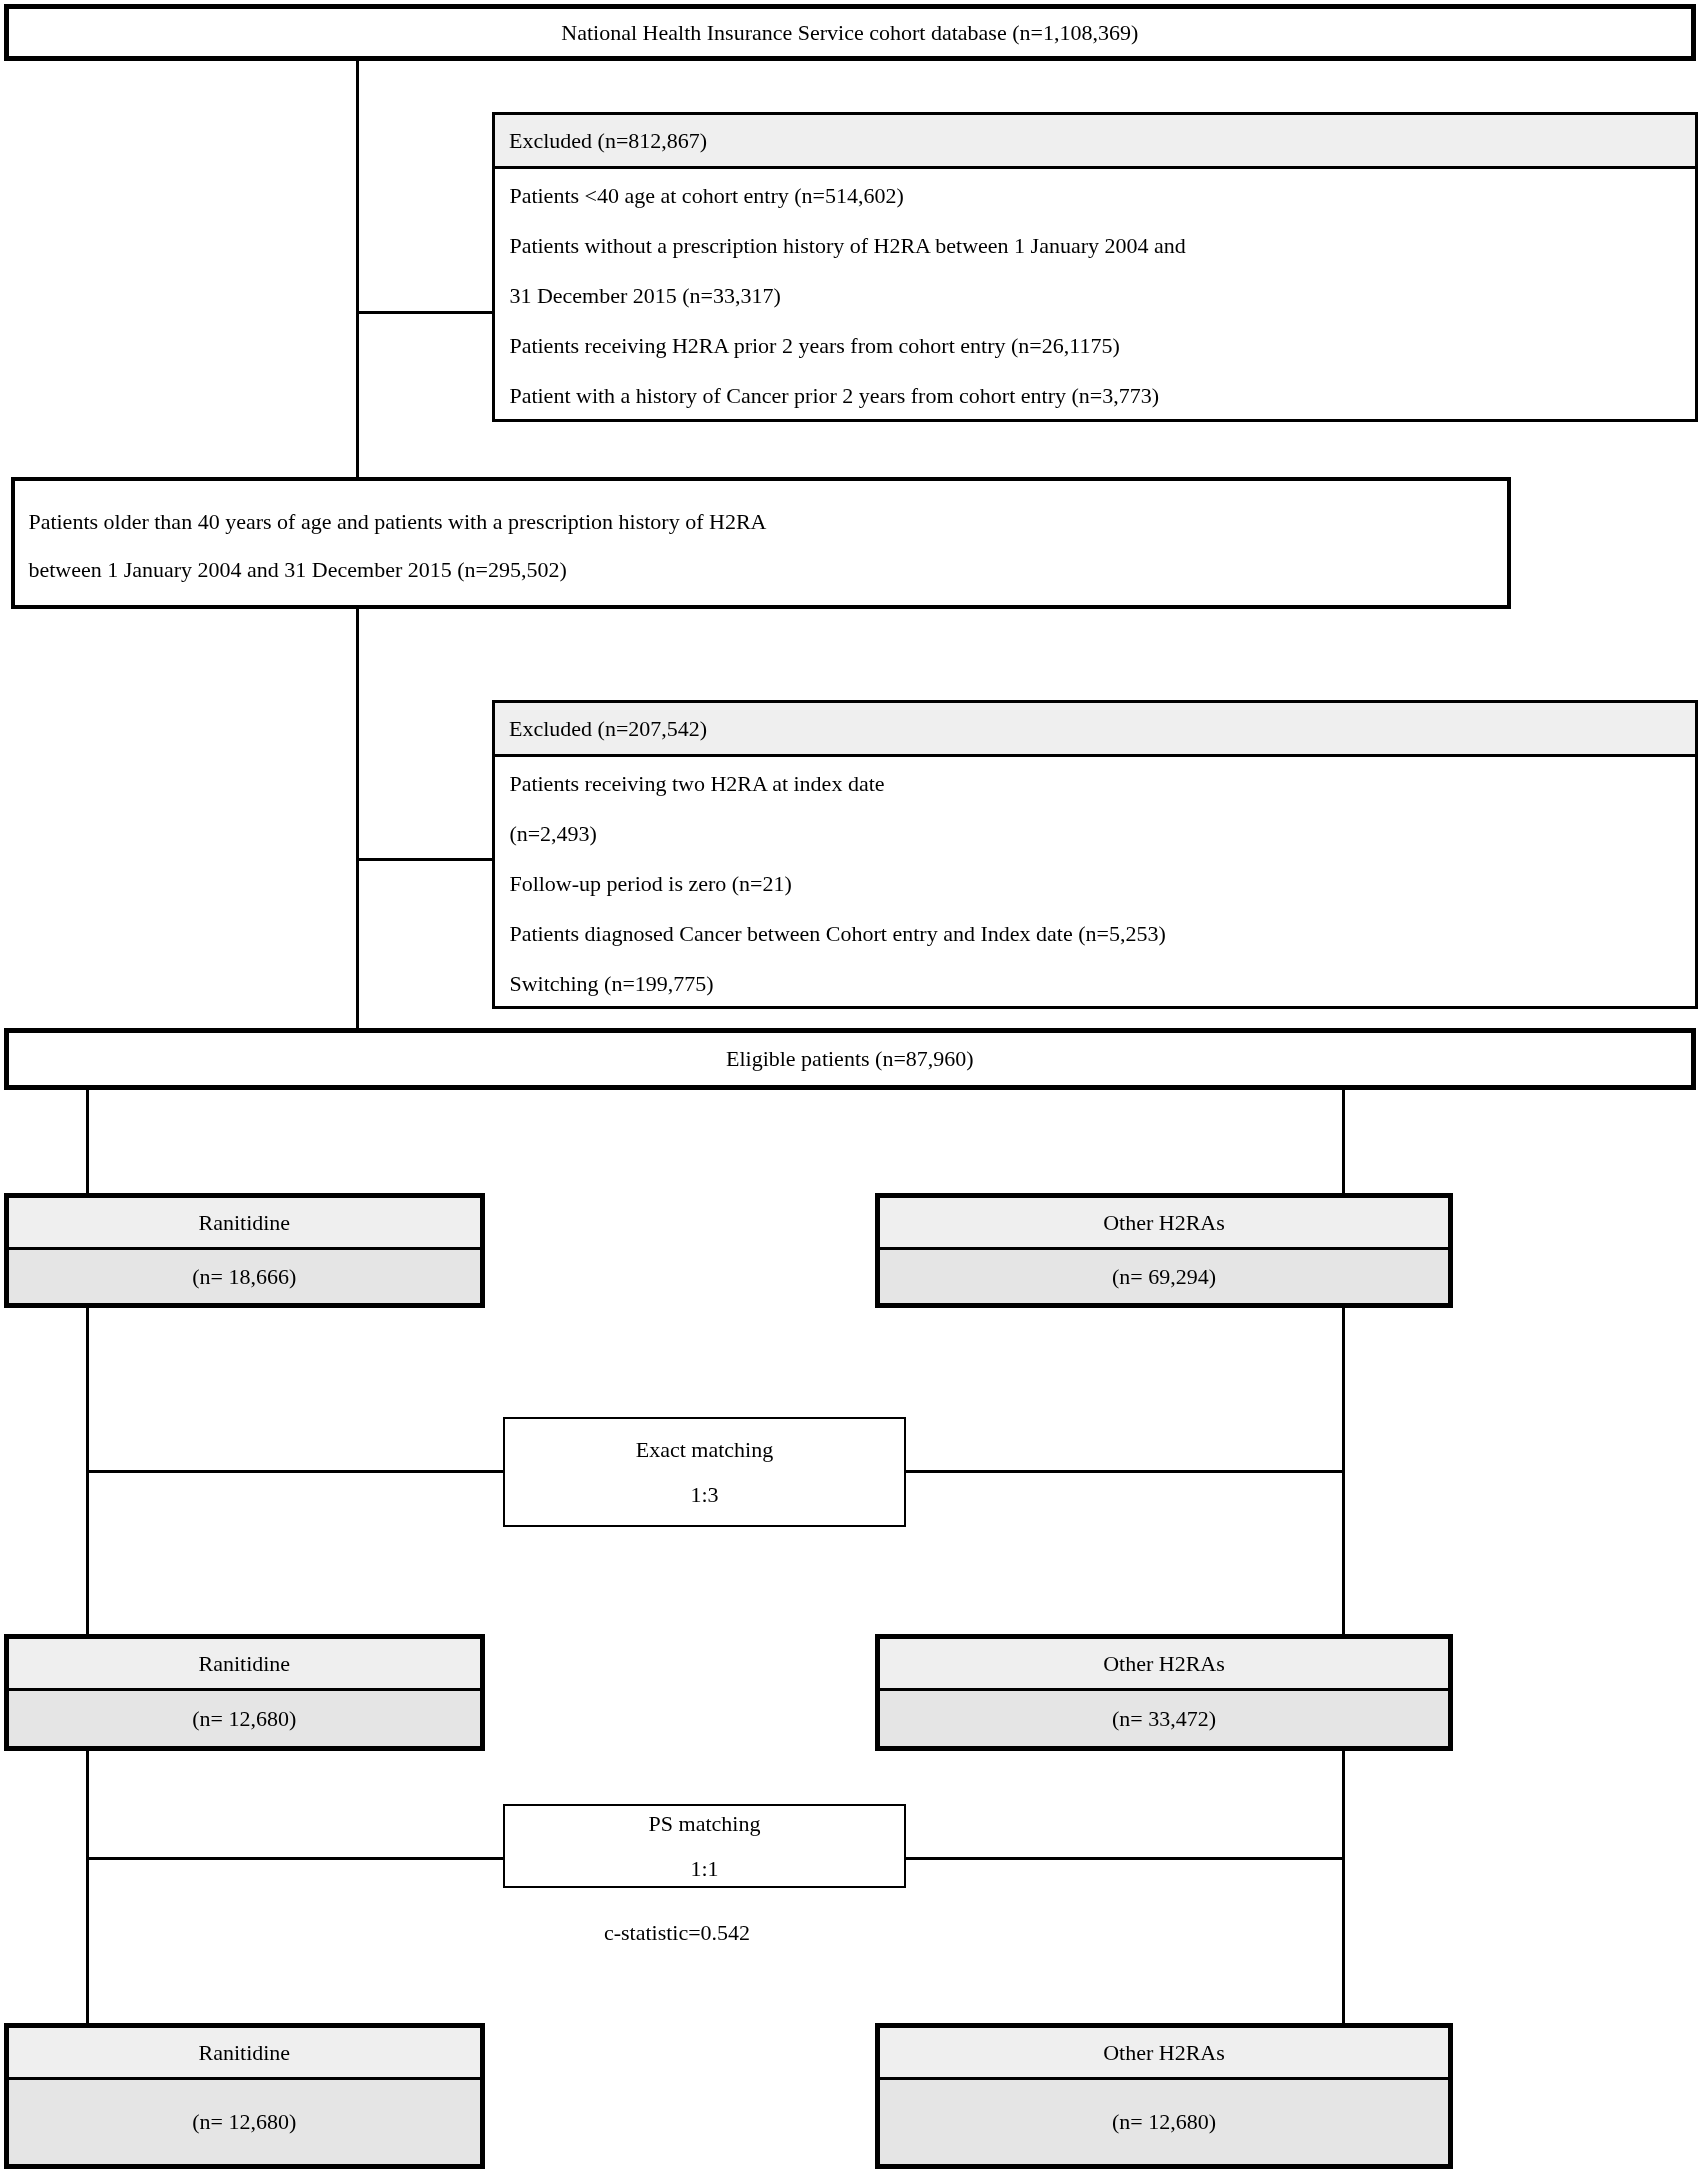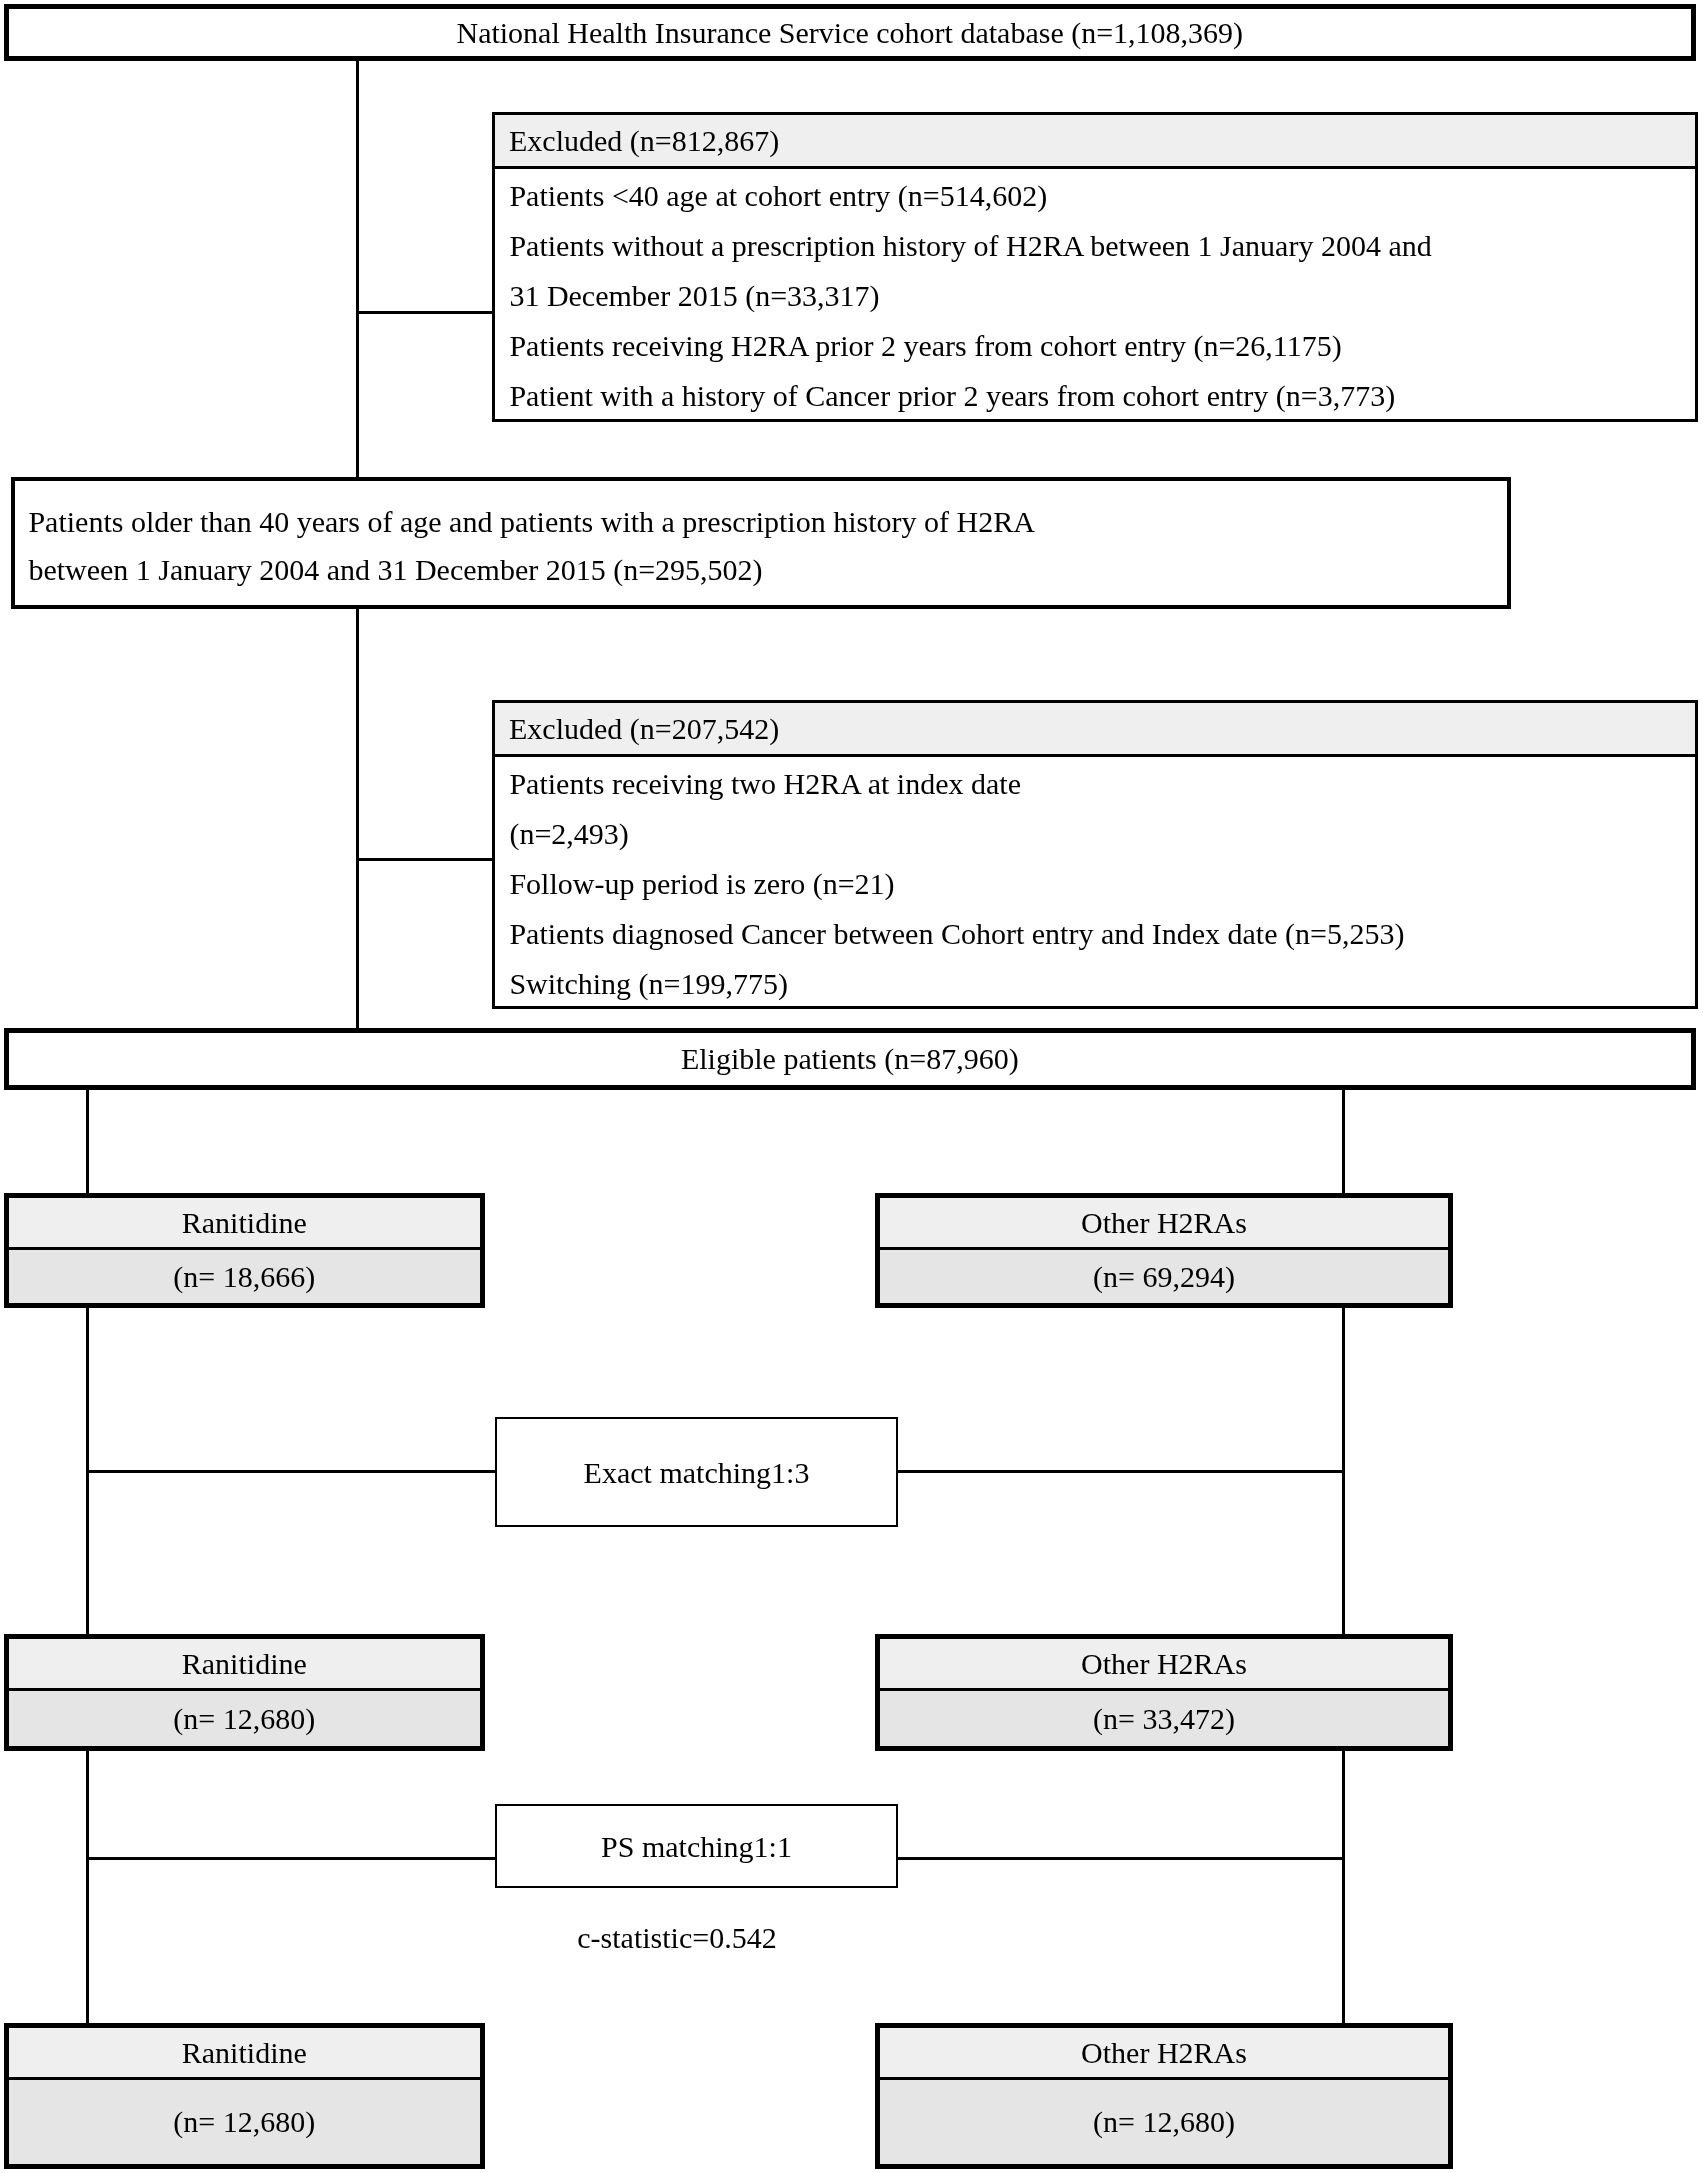--- a/index.html
+++ b/index.html
@@ -5,33 +5,33 @@
   html,body{margin:0;padding:0;background:#ffffff;}
   body{width:1703px;height:2173px;position:relative;overflow:hidden;
        font-family:"Liberation Serif","DejaVu Serif",serif;color:#000;}
   .stage{position:absolute;left:0;top:0;width:1703px;height:2173px;}
   .line{position:absolute;background:#000;}
   .box{position:absolute;background:#fff;box-sizing:border-box;}
   .thick{border:5.8px solid #000;}
   .mid{border:4.8px solid #000;}
   .excl{border:3.8px solid #000;}
   .center-text{display:flex;align-items:center;justify-content:center;text-align:center;}
-  .fs{font-size:30px;line-height:1.25;}
+  .fs{font-size:22px;line-height:1.25;}
   .pre{white-space:pre-line;}
   .excl-header{background:#efefef;border-bottom:3.8px solid #000;box-sizing:border-box;
                height:54px;display:flex;align-items:center;padding-left:14px;}
   .excl-body{padding:1.9px 14.4px 0 14.4px;}
   .excl-item{line-height:50px;white-space:pre-line;}
   .pair{position:absolute;background:#fff;box-sizing:border-box;border:5.8px solid #000;
         display:flex;flex-direction:column;}
   .pair-header{background:#efefef;border-bottom:3.8px solid #000;box-sizing:border-box;
                flex:0 0 52px;display:flex;align-items:center;justify-content:center;}
   .pair-value{flex:1 1 auto;display:flex;align-items:center;justify-content:center;background:#e5e5e5;}
   .match-box{position:absolute;background:#fff;box-sizing:border-box;border:2.9px solid #000;
-             display:flex;align-items:center;justify-content:center;}
+             display:flex;flex-direction:column;align-items:center;justify-content:center;margin-left:8px;}
   .match-box div{line-height:45px;}
   .cstat{position:absolute;text-align:center;}
 </style>
 </head>
 <body>
 
 <div class="stage">
 
   <div class="line" style="left:356px;top:60px;width:2.9px;height:421px;"></div>
   <div class="line" style="left:356px;top:311px;width:137px;height:2.9px;"></div>

